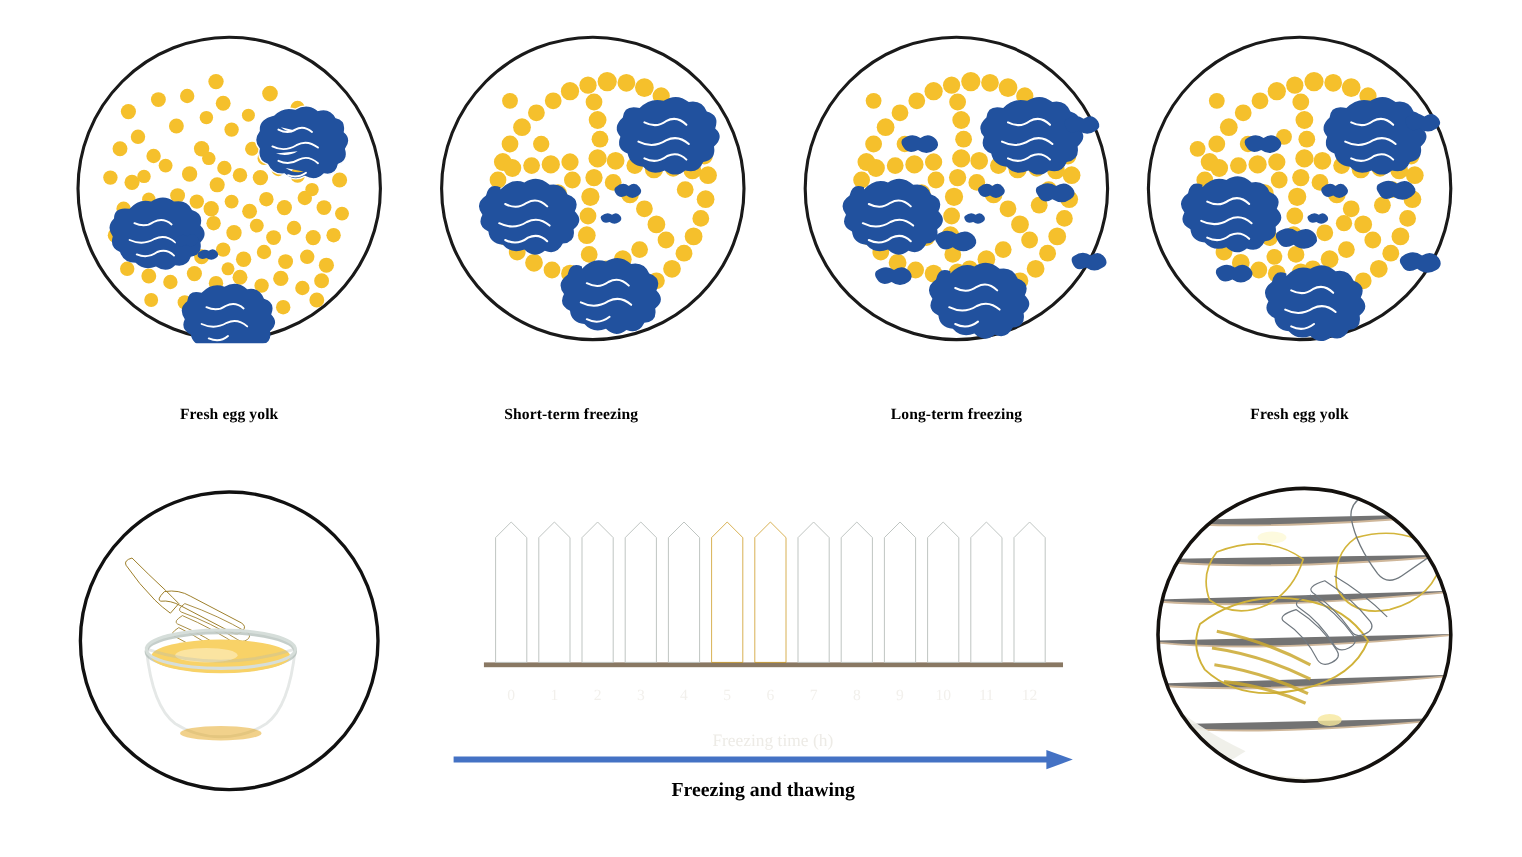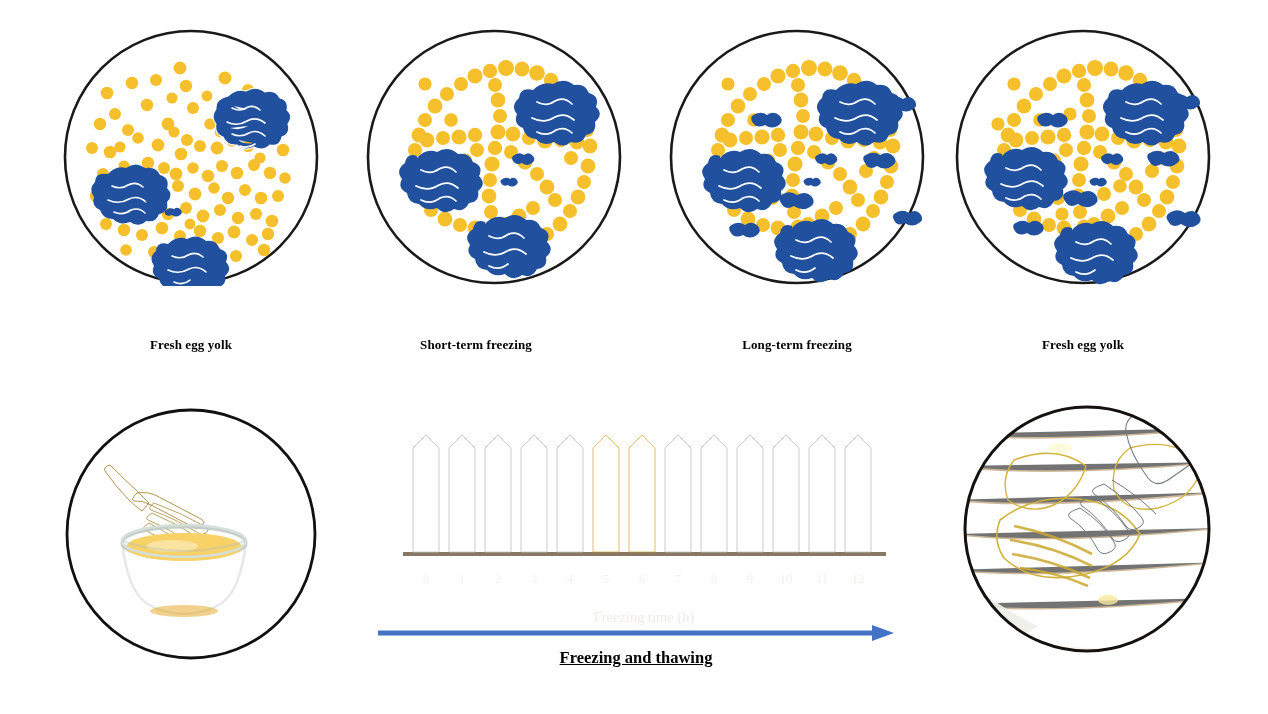--- a/index.html
+++ b/index.html
@@ -69,21 +69,20 @@
   .arrow-caption {
     position: absolute;
     left: 376px;
     top: 648px;
     width: 520px;
     text-align: center;
     font-size: 16.5px;
     font-weight: bold;
     color: #000000;
     font-family: "Liberation Serif", "DejaVu Serif", serif;
-    text-decoration: underline;
   }
 
   .photo-circle-right {
     position: absolute;
     left: 962px;
     top: 404px;
     width: 250px;
     height: 250px;
   }
   .photo-circle-right svg { display: block; }

